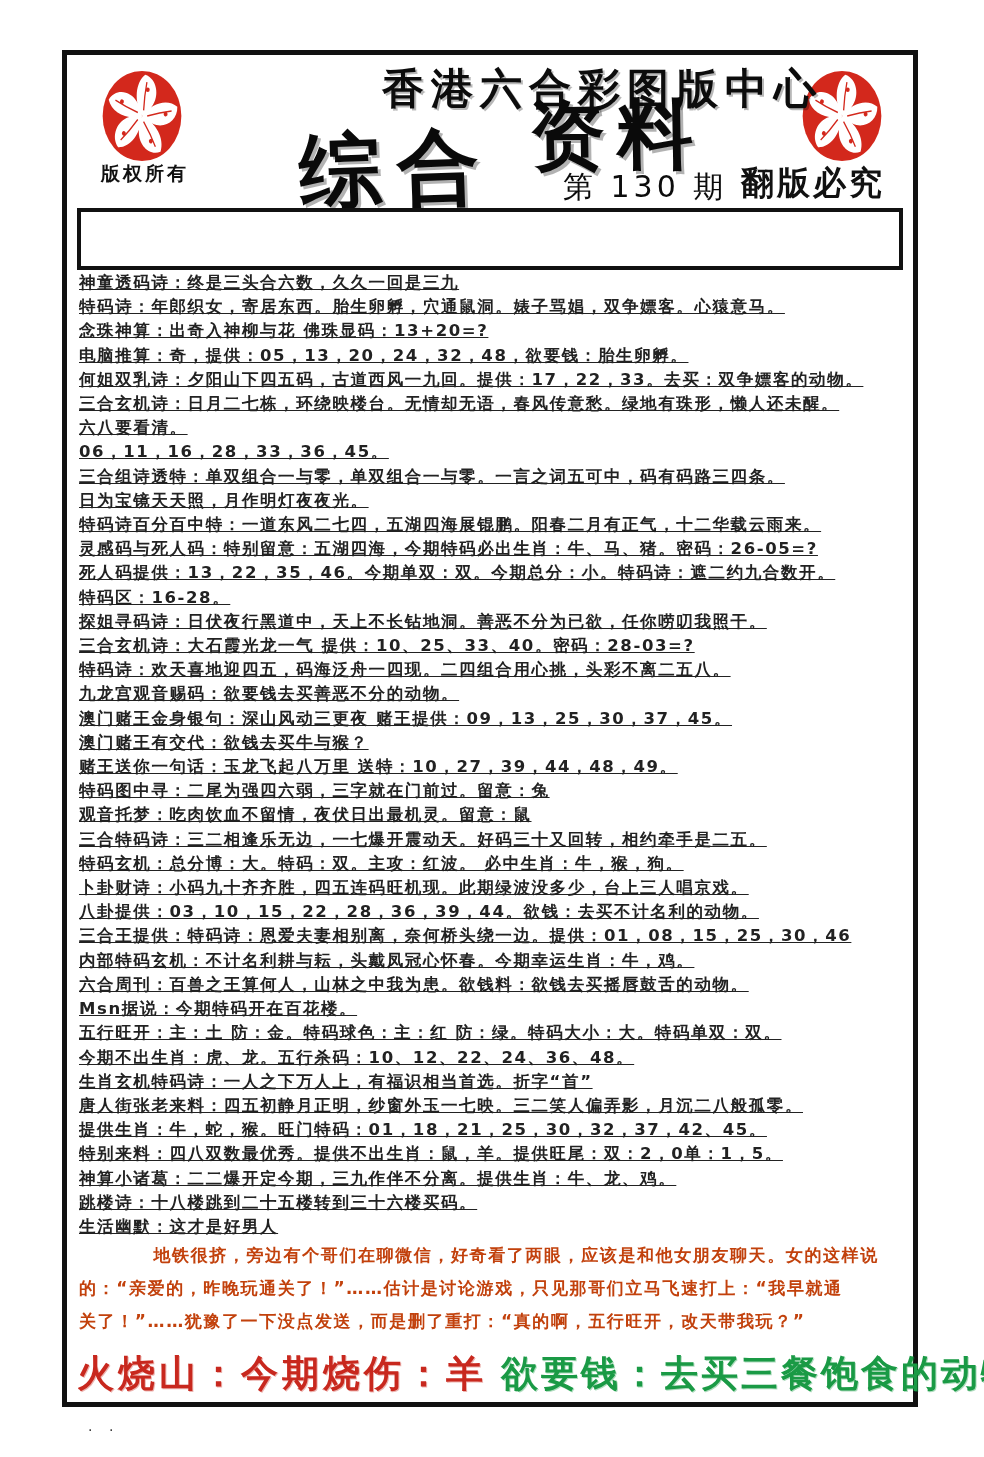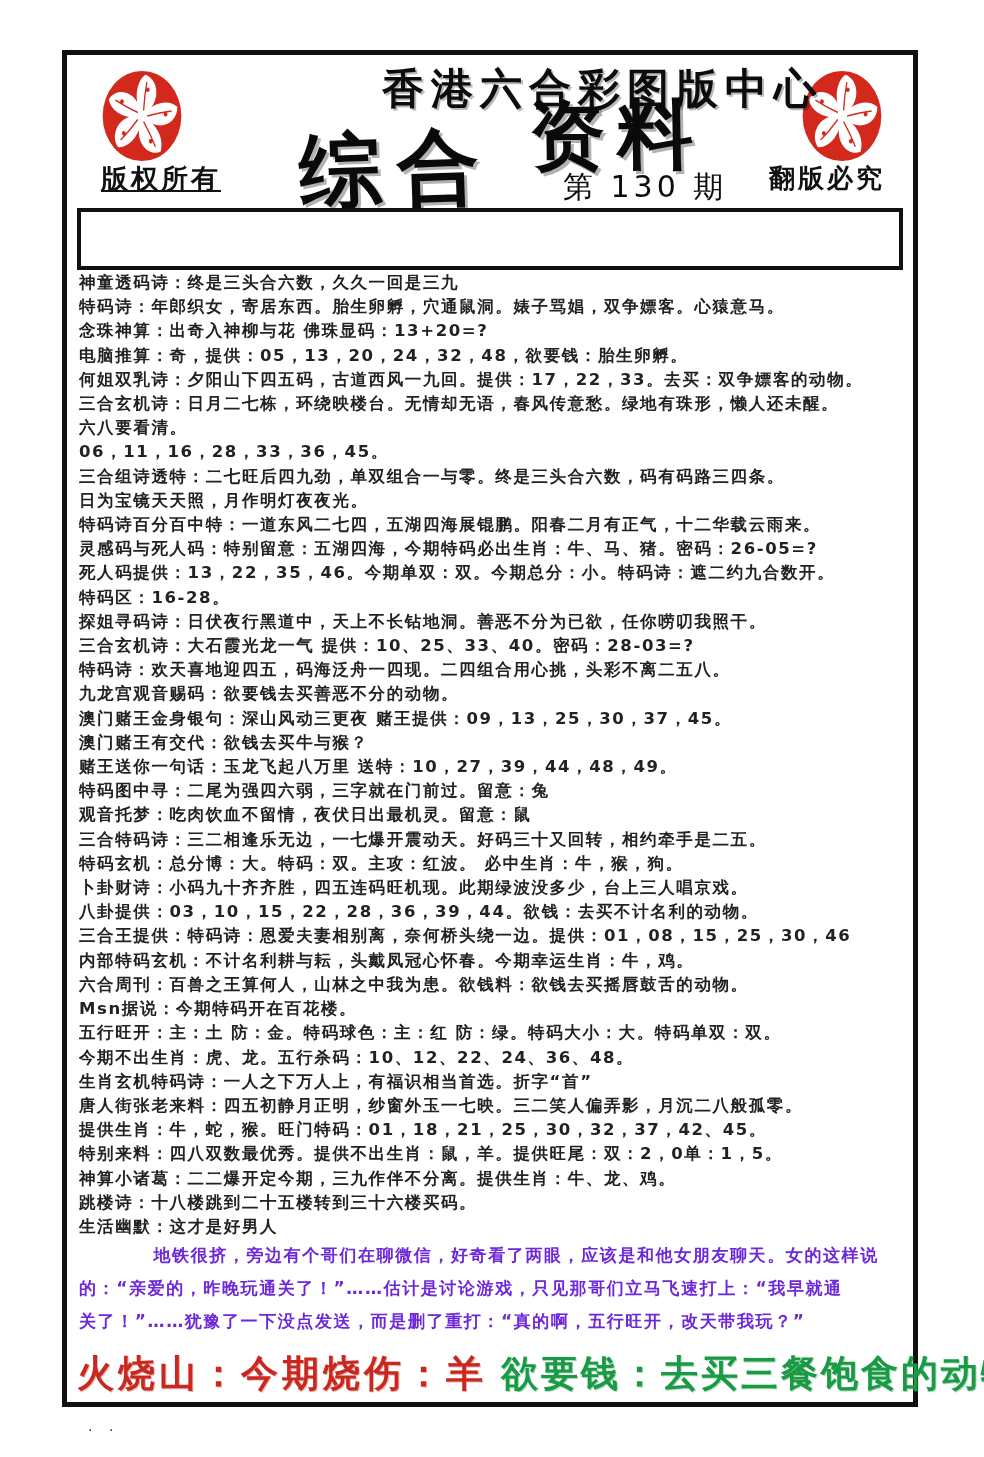--- a/index.html
+++ b/index.html
@@ -26,45 +26,45 @@
   .main-title-right{
     position:absolute;left:462px;top:30px;font-size:76px;font-weight:bold;
     letter-spacing:12px;color:#0a0a0a;text-shadow:3px 3px 0 rgba(0,0,0,.3);
     transform:rotate(-1deg);white-space:nowrap;
   }
   .issue{
     position:absolute;left:496px;top:112px;font-size:30px;font-weight:normal;
     letter-spacing:4px;color:#0c0c0c;white-space:nowrap;
   }
   .copyright-left{
-    position:absolute;left:34px;top:106px;font-size:27px;font-weight:bold;
-    letter-spacing:3px;color:#111;white-space:nowrap;text-decoration:underline;
+    position:absolute;left:34px;top:106px;font-size:19px;font-weight:bold;
+    letter-spacing:3px;color:#111;white-space:nowrap;
   }
   .copyright-right{
-    position:absolute;right:28px;top:106px;font-size:26px;font-weight:bold;
+    position:absolute;right:28px;top:106px;font-size:33px;font-weight:bold;
     letter-spacing:3px;color:#111;white-space:nowrap;
   }
   .logo{position:absolute;top:14px;width:82px;height:94px;}
   .logo-left{left:34px;}
   .logo-right{right:30px;}
   .notice-box{
     position:absolute;left:10px;top:153px;width:818px;height:54px;
     border:4px solid #111;background:#fff;
   }
   
   .body-lines{
     position:absolute;left:12px;right:4px;top:216px;
   }
   .line{
     font-size:16.5px;line-height:24.2px;font-weight:600;letter-spacing:1.6px;
-    color:#222;white-space:nowrap;overflow:hidden;
+    color:#222;white-space:nowrap;overflow:hidden;text-decoration:underline;
   }
   .story-line{
     font-size:17px;line-height:33px;font-weight:600;letter-spacing:1.6px;
-    color:#6d28d9;white-space:nowrap;overflow:hidden;
+    color:#c2410c;white-space:nowrap;overflow:hidden;
   }
   
   .footer-band{
     position:absolute;left:10px;right:4px;bottom:3px;display:flex;
     align-items:baseline;gap:14px;white-space:nowrap;
   }
   .footer-fire{
     font-size:37px;font-weight:bold;letter-spacing:4px;color:#c8281e;
     text-shadow:1px 1px 0 rgba(200,40,30,.35);
   }
@@ -153,21 +153,21 @@
     <div class="body-lines">
       <div>
           <div class="line">神童透码诗：终是三头合六数，久久一回是三九</div>
           <div class="line">特码诗：年郎织女，寄居东西。胎生卵孵，穴通鼠洞。婊子骂娼，双争嫖客。心猿意马。</div>
           <div class="line">念珠神算：出奇入神柳与花 佛珠显码：13+20=?</div>
           <div class="line">电脑推算：奇，提供：05，13，20，24，32，48，欲要钱：胎生卵孵。</div>
           <div class="line">何姐双乳诗：夕阳山下四五码，古道西风一九回。提供：17，22，33。去买：双争嫖客的动物。</div>
           <div class="line">三合玄机诗：日月二七栋，环绕映楼台。无情却无语，春风传意愁。绿地有珠形，懒人还未醒。</div>
           <div class="line">六八要看清。</div>
           <div class="line">06，11，16，28，33，36，45。</div>
-          <div class="line">三合组诗透特：二七旺后四九劲，单双组合一与零。终是三头合六数，码有码路三四条。</div>
+          <div class="line">三合组诗透特：单双组合一与零，单双组合一与零。一言之词五可中，码有码路三四条。</div>
           <div class="line">日为宝镜天天照，月作明灯夜夜光。</div>
           <div class="line">特码诗百分百中特：一道东风二七四，五湖四海展锟鹏。阳春二月有正气，十二华载云雨来。</div>
           <div class="line">灵感码与死人码：特别留意：五湖四海，今期特码必出生肖：牛、马、猪。密码：26-05=?</div>
           <div class="line">死人码提供：13，22，35，46。今期单双：双。今期总分：小。特码诗：遮二约九合数开。</div>
           <div class="line">特码区：16-28。</div>
           <div class="line">探姐寻码诗：日伏夜行黑道中，天上不长钻地洞。善恶不分为已欲，任你唠叨我照干。</div>
           <div class="line">三合玄机诗：大石霞光龙一气 提供：10、25、33、40。密码：28-03=?</div>
           <div class="line">特码诗：欢天喜地迎四五，码海泛舟一四现。二四组合用心挑，头彩不离二五八。</div>
           <div class="line">九龙宫观音赐码：欲要钱去买善恶不分的动物。</div>
           <div class="line">澳门赌王金身银句：深山风动三更夜 赌王提供：09，13，25，30，37，45。</div>

